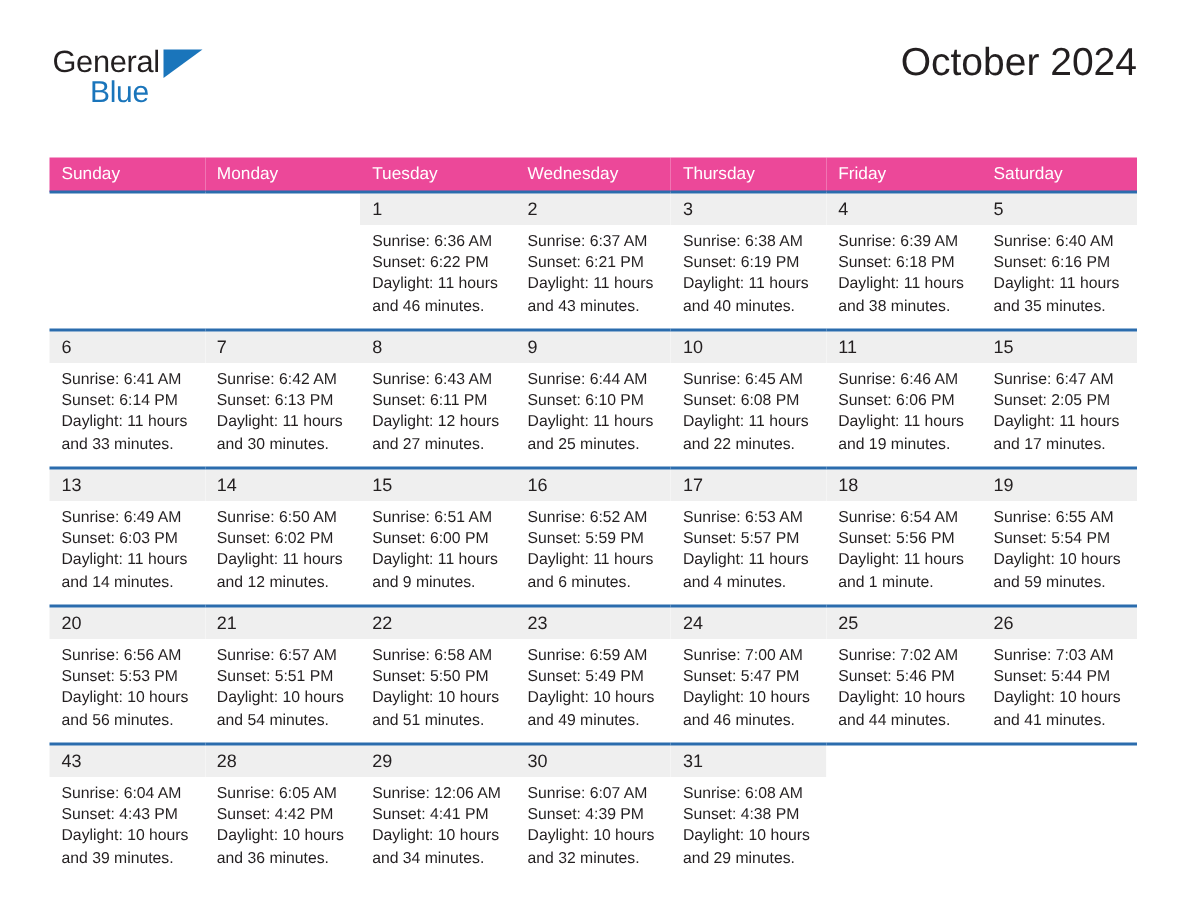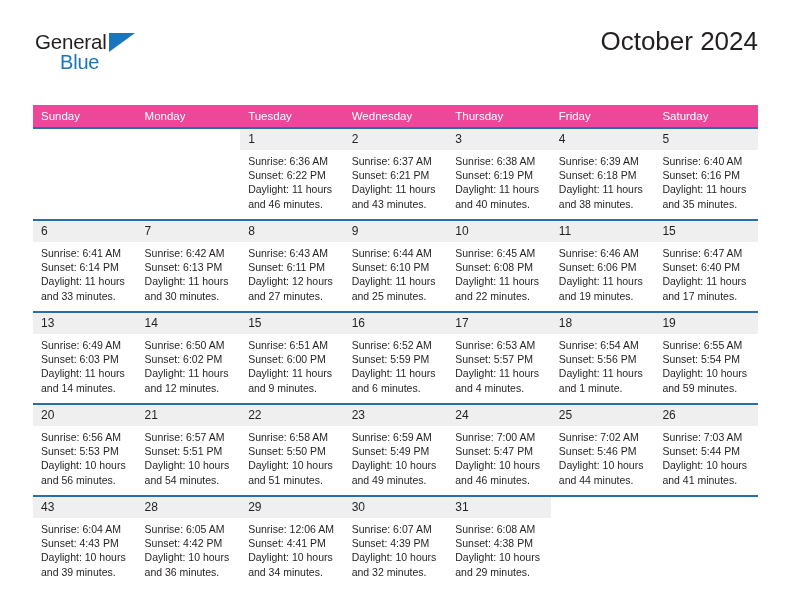--- a/index.html
+++ b/index.html
@@ -289,21 +289,21 @@
             <div class="info">
               <div>Sunrise: 6:46 AM</div>
               <div>Sunset: 6:06 PM</div>
               <div class="daylight">Daylight: 11 hours and 19 minutes.</div>
             </div>
           </td>
           <td>
             <span class="daynum">15</span>
             <div class="info">
               <div>Sunrise: 6:47 AM</div>
-              <div>Sunset: 6:40 PM</div>
+              <div>Sunset: 2:05 PM</div>
               <div class="daylight">Daylight: 11 hours and 17 minutes.</div>
             </div>
           </td>
         </tr>
         <tr>
           <td>
             <span class="daynum">13</span>
             <div class="info">
               <div>Sunrise: 6:49 AM</div>
               <div>Sunset: 6:03 PM</div>

